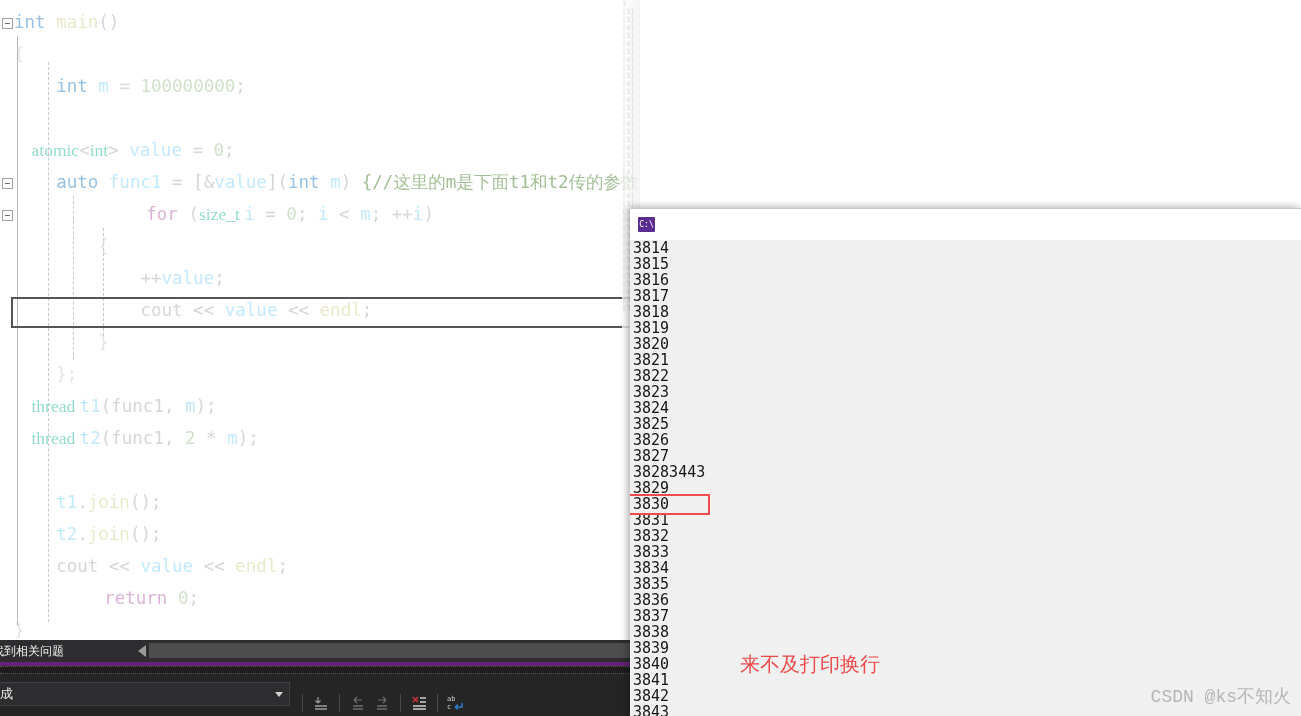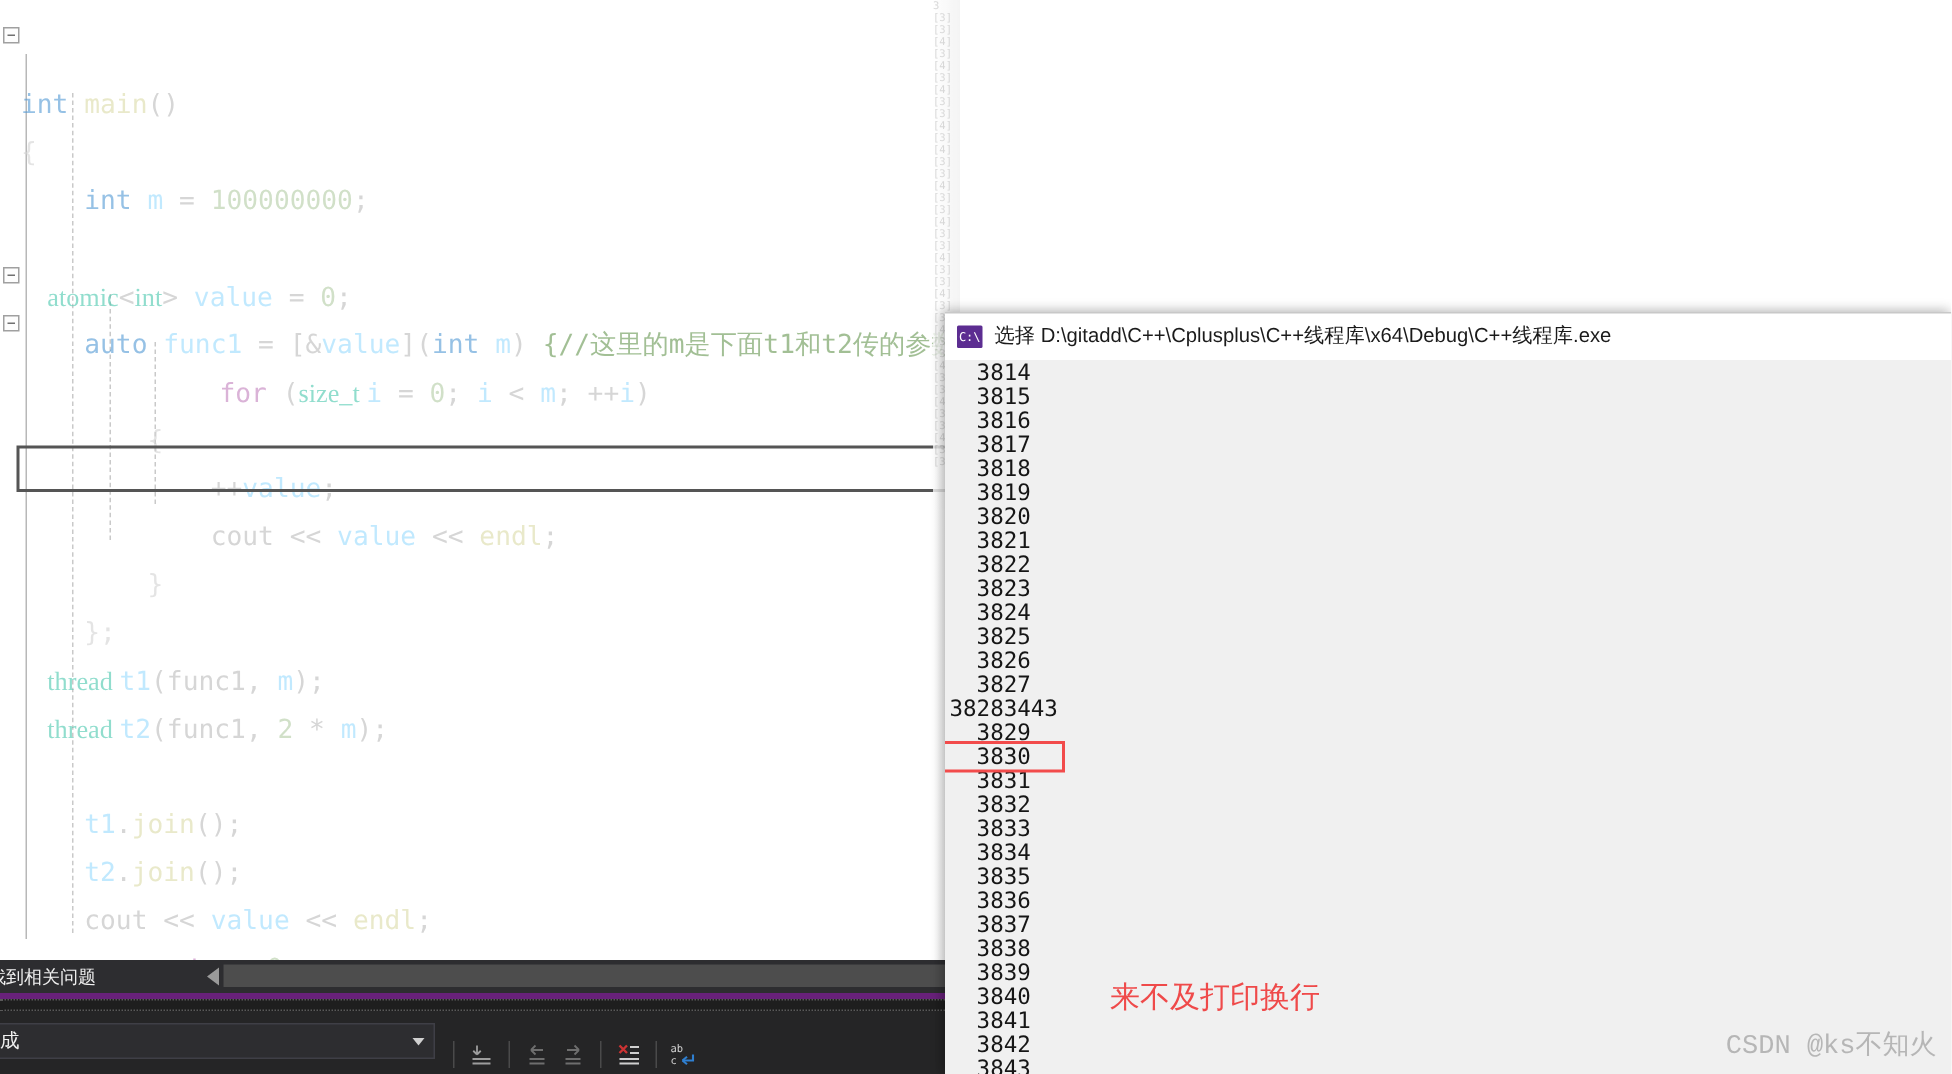--- a/index.html
+++ b/index.html
@@ -44,21 +44,21 @@
   .kw2      { color: #c586c0; padding-left: 48px; }   
   .type     { color: #4ec9b0; font-family: Liberation Serif, serif; }   
   .fn       { color: #dcdcaa; }   
   .var      { color: #9cdcfe; }   
   .num      { color: #b5cea8; }   
   .plain    { color: #bdbdbd; }   
   .cmt      { color: #6a9955; }   
   .brace    { color: #d4d4d4; }
 
   
-  .code-area { opacity: 0.62; margin-top: 48px; }
+  .code-area { opacity: 0.62; }
 
   
   .fold {
     position: absolute;
     left: 2px;
     width: 11px; height: 11px;
     border: 1px solid #a0a0a0;
     background: #fdfdfd;
   }
   .fold::before {
@@ -217,21 +217,20 @@
     font-family: "Liberation Sans", sans-serif;
     font-size: 13.5px;
     color: #1b1b1b;
     white-space: nowrap;
   }
   #console-body {
     position: relative;
     height: 476px;
     background: #f0f0f0;
     overflow: hidden;
-    text-align: center;
   }
   #console-lines {
     position: absolute;
     left: 3px; top: 0px;
     font-family: "DejaVu Sans Mono", "Liberation Mono", monospace;
     font-size: 15px;
     line-height: 16px;
     color: #161616;
     white-space: pre;
   }
@@ -343,21 +342,20 @@
       </svg>
     </div>
   </div>
 
   <div id="console-window">
 
     <div id="console-titlebar">
       <div id="console-icon">
         <span>C:\</span>
       </div>
-      <div id="console-title">选择 D:\gitadd\C++\Cplusplus\C++线程库\x64\Debug\C++线程库.exe</div>
     </div>
 
     <div id="console-body">
       <div id="console-lines"><div>3814</div><div>3815</div><div>3816</div><div>3817</div><div>3818</div><div>3819</div><div>3820</div><div>3821</div><div>3822</div><div>3823</div><div>3824</div><div>3825</div><div>3826</div><div>3827</div><div>38283443</div><div>3829</div><div>3830</div><div>3831</div><div>3832</div><div>3833</div><div>3834</div><div>3835</div><div>3836</div><div>3837</div><div>3838</div><div>3839</div><div>3840</div><div>3841</div><div>3842</div><div>3843</div></div>
       <div id="console-annotation">来不及打印换行</div>
       <div id="console-highlight-box"></div>
     </div>
   </div>
 
   <div id="watermark">CSDN @ks不知火</div>

